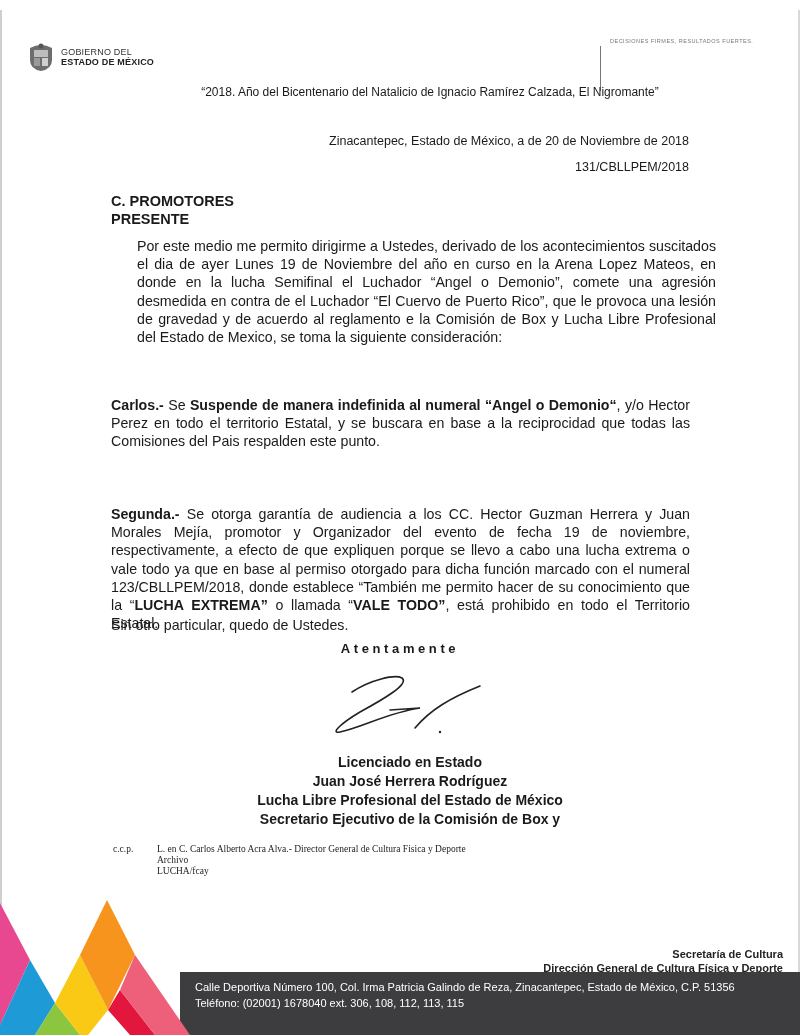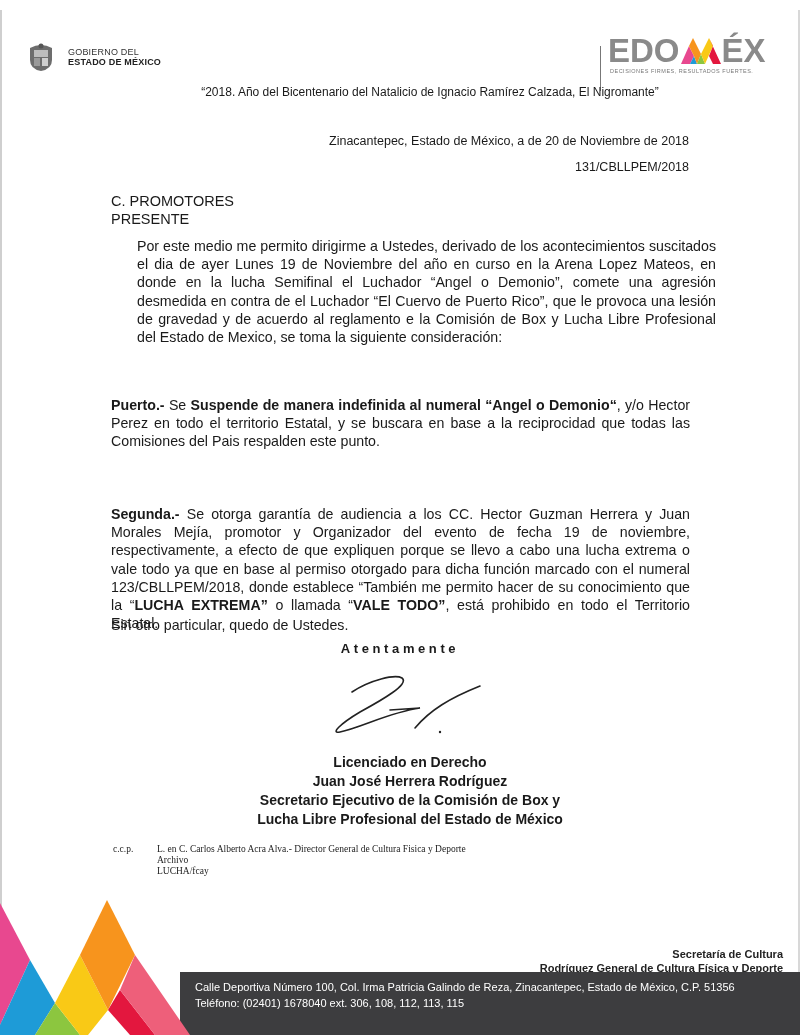--- a/index.html
+++ b/index.html
@@ -3,38 +3,38 @@
 <meta charset="utf-8">
 <style>
   html, body { margin: 0; padding: 0; background: #ffffff; }
   body { width: 800px; height: 1035px; position: relative; overflow: hidden;
          font-family: "Liberation Sans", sans-serif; color: #1a1a1a; }
   .abs { position: absolute; }
   .edge-left { left: 0; top: 10px; width: 2px; height: 1025px; background: #cfcfcf; }
   .edge-right { right: 0; top: 10px; width: 2px; height: 1025px; background: #d8d8d8; }
 
   
-  .gov-logo { left: 26px; top: 42px; display: flex; align-items: center; gap: 12px; }
+  .gov-logo { left: 26px; top: 42px; display: flex; align-items: center; gap: 5px; }
   .gov-shield { width: 30px; height: 30px; }
   .gov-text { font-size: 9px; line-height: 10px; color: #333; letter-spacing: 0.2px; }
   .gov-text .l2 { font-weight: bold; color: #222; }
 
   
   .edomex { left: 602px; top: 36px; width: 192px; }
   .edomex-vline { position: absolute; left: -2px; top: 10px; width: 1px; height: 45px; background: #777; }
   .edomex-word { font-size: 33px; font-weight: bold; color: #8a8a8a; letter-spacing: 0px; line-height: 30px; display: flex; align-items: flex-end; margin-left: 6px; }
   .edomex-m { width: 40px; height: 26px; margin: 0 1px 2px 1px; }
   .edomex-tag { font-size: 5.5px; color: #777; margin-left: 8px; letter-spacing: 0.5px; margin-top: 2px; white-space: nowrap; }
 
   .motto { left: 16px; width: 800px; top: 85px; text-align: center; font-size: 12px; padding-left: 28px; box-sizing: border-box; }
   .place-date { right: 111px; top: 134px; font-size: 12.5px; }
   .ref { right: 111px; top: 160px; font-size: 12.5px; }
 
   .body-text { left: 111px; width: 579px; font-size: 14.2px; line-height: 18.2px; text-align: justify; }
-  .recip { top: 192px; font-weight: normal; font-size: 14.5px; line-height: 18px; }
+  .recip { top: 192px; font-weight: bold; font-size: 14.5px; line-height: 18px; }
   .intro { top: 237px; margin-left: 26px; }
   .p1 { top: 396px; }
   .p2 { top: 460px; margin-top: 45px; }
   .closing { top: 616px; }
   b { font-weight: bold; }
 
   .atte { left: 0; width: 800px; top: 641px; text-align: center; font-size: 13px; font-weight: bold; letter-spacing: 3.6px; padding-left: 0px; }
   .sig { left: 320px; top: 670px; width: 170px; height: 75px; }
 
   .signer { left: 0; width: 800px; top: 753px; text-align: center; font-size: 14px; font-weight: bold; line-height: 19px; padding-left: 20px; box-sizing: border-box; }
@@ -64,90 +64,78 @@
     <circle cx="15" cy="4" r="2.5" fill="#555"></circle>
   </svg>
   <div class="gov-text">
     <div>GOBIERNO DEL</div>
     <div class="l2">ESTADO DE MÉXICO</div>
   </div>
 </div>
 
 <div class="abs edomex">
   <div class="edomex-vline"></div>
-  <div class="edomex-word">
-    <span>EDO</span>
-    <svg class="edomex-m" viewBox="0 0 40 26">
-      <polygon points="0,26 8,8 13,18 9,26" fill="#e8488f"></polygon>
-      <polygon points="9,26 13,18 16,26" fill="#1e9bd7"></polygon>
-      <polygon points="8,8 12,0 20,16 16,26 13,18" fill="#f7941d"></polygon>
-      <polygon points="16,26 20,16 24,26" fill="#8cc63f"></polygon>
-      <polygon points="20,16 28,0 32,8 24,26" fill="#f9c916"></polygon>
-      <polygon points="28,0 40,26 32,26 28,18 32,8" fill="#e3173e"></polygon>
-    </svg>
-    <span>ÉX</span>
-  </div>
   <div class="edomex-tag">DECISIONES FIRMES, RESULTADOS FUERTES.</div>
 </div>
 
 <div class="abs motto">“2018. Año del Bicentenario del Natalicio de Ignacio Ramírez Calzada, El Nigromante”</div>
 
 <div class="abs place-date">Zinacantepec, Estado de México, a  de 20 de Noviembre de 2018</div>
 <div class="abs ref">131/CBLLPEM/2018</div>
 
 <div class="abs body-text recip">
   <div>C. PROMOTORES</div>
   <div>PRESENTE</div>
 </div>
 
 <div class="abs body-text intro">Por este medio me permito dirigirme a Ustedes, derivado de los acontecimientos suscitados el dia de ayer  Lunes 19 de Noviembre del año en curso en la Arena Lopez Mateos, en donde en la lucha Semifinal el Luchador “Angel o Demonio”, comete una agresión desmedida en contra de el Luchador “El Cuervo de Puerto Rico”, que le provoca una lesión de gravedad y de acuerdo al reglamento e la Comisión de Box y Lucha Libre Profesional del Estado de Mexico, se toma la siguiente consideración:</div>
 
-<div class="abs body-text p1"><b>Puerto.-</b><span> Se </span><b>Suspende de manera indefinida al numeral “Angel o Demonio“</b><span>, y/o Hector Perez en todo el territorio Estatal, y se buscara en base a la reciprocidad que todas las Comisiones del Pais respalden este punto.</span></div>
+<div class="abs body-text p1"><b>Carlos.-</b><span> Se </span><b>Suspende de manera indefinida al numeral “Angel o Demonio“</b><span>, y/o Hector Perez en todo el territorio Estatal, y se buscara en base a la reciprocidad que todas las Comisiones del Pais respalden este punto.</span></div>
 
 <div class="abs body-text p2"><b>Segunda.-</b><span> Se otorga garantía de audiencia a los CC. Hector Guzman Herrera y Juan Morales Mejía, promotor y Organizador del evento de fecha 19 de noviembre, respectivamente, a efecto de que expliquen porque se llevo a cabo una lucha extrema o vale todo ya que en base al permiso otorgado para dicha función marcado con el numeral 123/CBLLPEM/2018, donde establece “También me permito hacer de su conocimiento que la “</span><b>LUCHA EXTREMA”</b><span> o llamada “</span><b>VALE TODO”</b><span>, está prohibido en todo el Territorio Estatal.</span></div>
 
 <div class="abs body-text closing">Sin otro particular, quedo de Ustedes.</div>
 
 <div class="abs atte">Atentamente</div>
 
 <svg class="abs sig" viewBox="0 0 170 75">
   <path d="M32 22 C50 10 75 4 82 8 C90 14 62 30 40 42 C20 54 10 64 20 62 C40 58 70 42 100 38 L70 40" fill="none" stroke="#222" stroke-width="1.6" stroke-linecap="round"></path>
   <path d="M95 58 C110 40 130 28 160 16" fill="none" stroke="#222" stroke-width="1.6" stroke-linecap="round"></path>
   <circle cx="120" cy="62" r="1.2" fill="#222"></circle>
 </svg>
 
 <div class="abs signer">
-  <div>Licenciado en Derecho</div>
+  <div>Licenciado en Estado</div>
   <div>Juan José Herrera Rodríguez</div>
+  <div>Lucha Libre Profesional del Estado de México</div>
   <div>Secretario Ejecutivo de la Comisión de Box y</div>
-  <div>Lucha Libre Profesional del Estado de México</div>
 </div>
 
 <div class="abs ccp">
   <div class="ccp-label">c.c.p.</div>
   <div>
     <div>L. en C. Carlos Alberto Acra Alva.- Director General de Cultura Fisica y Deporte</div>
     <div>Archivo</div>
     <div>LUCHA/fcay</div>
   </div>
 </div>
 
 <div class="abs dept">
   <div>Secretaría de Cultura</div>
-  <div>Rodríguez General de Cultura Física y Deporte</div>
+  <div>Dirección General de Cultura Física y Deporte</div>
 </div>
 
 <div class="abs footer-bar"></div>
 
 <svg class="abs mshape" viewBox="0 0 200 150">
   <polygon points="0,18 30,75 0,140" fill="#e8488f"></polygon>
   <polygon points="0,140 30,75 55,118 35,150 0,150" fill="#1e9bd7"></polygon>
   <polygon points="35,150 55,118 80,150" fill="#8cc63f"></polygon>
   <polygon points="55,118 80,70 108,125 88,150 80,150" fill="#f9c916"></polygon>
   <polygon points="80,70 107,15 135,70 108,125" fill="#f7941d"></polygon>
   <polygon points="108,125 120,105 155,150 130,150" fill="#e3173e"></polygon>
   <polygon points="120,105 135,70 190,150 155,150" fill="#ee5f7a"></polygon>
 </svg>
 
 <div class="abs footer-text">
   <div>Calle Deportiva Número 100, Col. Irma Patricia Galindo de Reza, Zinacantepec, Estado de México, C.P. 51356</div>
-  <div>Teléfono: (02401) 1678040 ext. 306, 108, 112, 113, 115</div>
+  <div>Teléfono: (02001) 1678040 ext. 306, 108, 112, 113, 115</div>
 </div>
 
 </body></html>

